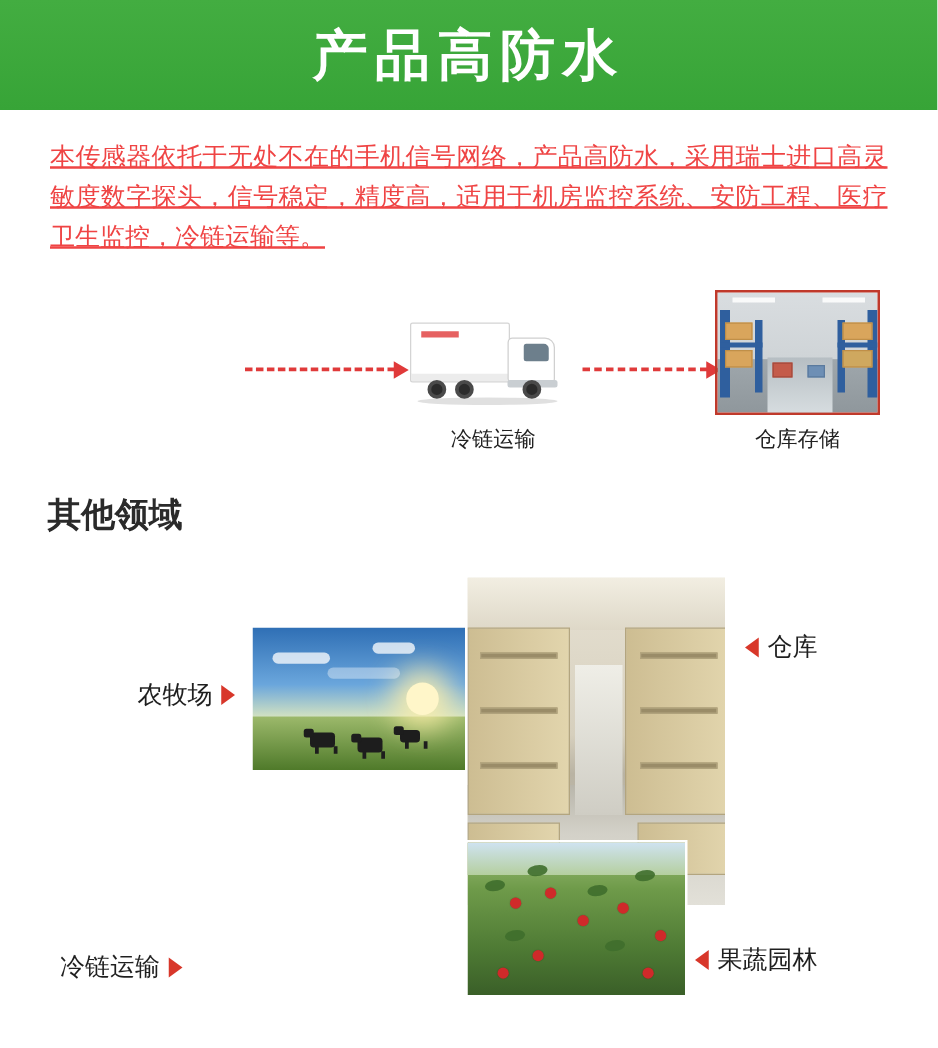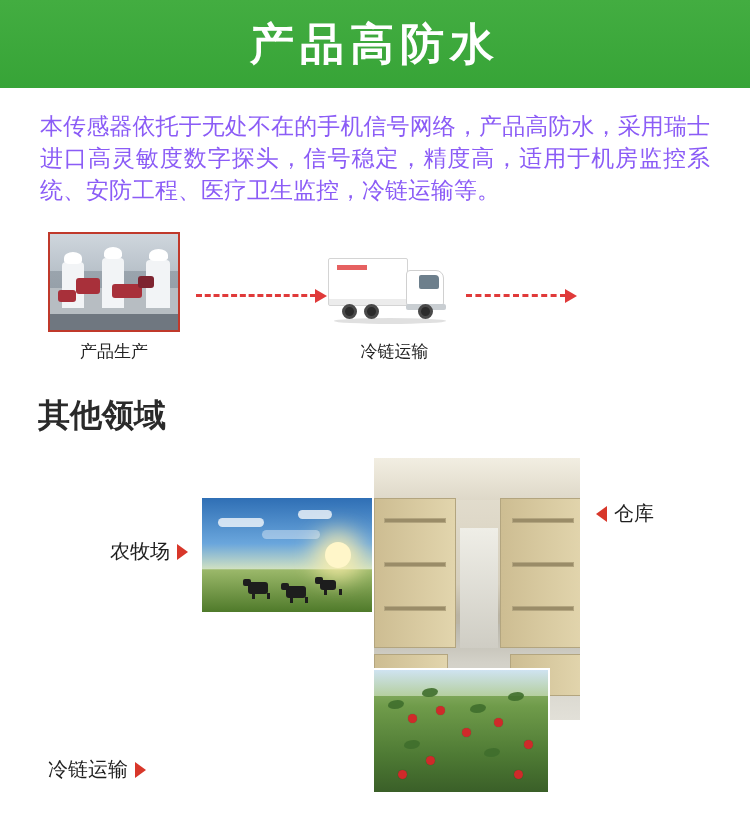--- a/index.html
+++ b/index.html
@@ -35,24 +35,25 @@
     padding: 22px 40px 0 40px;
   }
   .intro-head {
     color: #e8421f;
     font-size: 25px;
     font-weight: bold;
     letter-spacing: 1px;
     margin-bottom: 14px;
   }
   .intro-body {
-    color: #8b5cf6;
-    font-size: 23px;
+    color: #ef4444;
+    font-size: 20px;
     line-height: 32px;
     text-align: justify;
+    text-decoration: underline;
   }
 
   
   .flow {
     position: relative;
     margin-top: 26px;
     height: 150px;
   }
   .flow-item {
     position: absolute;
@@ -155,22 +156,22 @@
     width: 0; height: 0;
     border-left: 12px solid #e03a3a;
     border-top: 7px solid transparent;
     border-bottom: 7px solid transparent;
   }
   .arrow-1 { left: 196px; width: 120px; }
   .arrow-2 { left: 466px; width: 100px; }
 
   
   .other-title {
-    margin: 12px 0 0 38px;
-    font-size: 32px;
+    margin: 12px 0 12px 38px;
+    font-size: 27px;
     color: #2a2a2a;
     font-weight: bold;
   }
 
   .collage { position: relative; width: 750px; height: 360px; }
 
   .ph { position: absolute; overflow: hidden; border: 2px solid #ffffff; }
 
   
   .ph-farm { left: 200px; top: 58px; width: 175px; height: 118px; }
@@ -226,37 +227,20 @@
 <div class="banner">
   <div class="banner-title">产品高防水</div>
 </div>
 
 <div class="intro">
   <div class="intro-body">本传感器依托于无处不在的手机信号网络，产品高防水，采用瑞士进口高灵敏度数字探头，信号稳定，精度高，适用于机房监控系统、安防工程、医疗卫生监控，冷链运输等。</div>
 </div>
 
 <div class="flow">
 
-  <div class="flow-item" style="left:48px; top:0;">
-    <div class="flow-thumb photo-meat">
-      <div class="table"></div>
-      <div class="floor"></div>
-      <div class="worker" style="left:12px;top:28px;width:22px;height:46px;"></div>
-      <div class="hat" style="left:14px;top:18px;width:18px;height:12px;"></div>
-      <div class="worker" style="left:52px;top:24px;width:22px;height:50px;"></div>
-      <div class="hat" style="left:54px;top:13px;width:18px;height:12px;"></div>
-      <div class="worker" style="left:96px;top:26px;width:24px;height:48px;"></div>
-      <div class="hat" style="left:99px;top:15px;width:19px;height:12px;"></div>
-      <div class="meat" style="left:26px;top:44px;width:24px;height:16px;"></div>
-      <div class="meat" style="left:62px;top:50px;width:30px;height:14px;"></div>
-      <div class="meat" style="left:8px;top:56px;width:18px;height:12px;"></div>
-      <div class="meat" style="left:88px;top:42px;width:16px;height:12px;background:#7e2430;"></div>
-    </div>
-    <div class="flow-caption">产品生产</div>
-  </div>
 
   <div class="arrow arrow-1"></div>
 
   <div class="flow-item" style="left:322px; top:0; width:145px;">
     <div style="position:relative;height:100px;">
       <div class="truck-wrap" style="left:6px;">
         <div class="truck-shadow"></div>
         <div class="truck-box"></div>
         <div class="truck-cab">
             <span class="window"></span>
@@ -265,20 +249,40 @@
         <div class="wheel w1"></div>
         <div class="wheel w2"></div>
         <div class="wheel w3"></div>
       </div>
     </div>
     <div class="flow-caption">冷链运输</div>
   </div>
 
   <div class="arrow arrow-2"></div>
 
+  <div class="flow-item" style="left:572px; top:0;">
+    <div class="flow-thumb photo-wh">
+      <div class="light" style="left:12px;"></div>
+      <div class="light" style="left:84px;"></div>
+      <div class="aisle"></div>
+      <div class="shelf" style="left:2px;top:14px;width:8px;height:70px;"></div>
+      <div class="shelf" style="left:30px;top:22px;width:6px;height:58px;"></div>
+      <div class="shelf" style="left:96px;top:22px;width:6px;height:58px;"></div>
+      <div class="shelf" style="left:120px;top:14px;width:8px;height:70px;"></div>
+      <div class="shelf" style="left:2px;top:40px;width:34px;height:4px;"></div>
+      <div class="shelf" style="left:96px;top:40px;width:32px;height:4px;"></div>
+      <div class="box" style="left:6px;top:24px;width:22px;height:14px;"></div>
+      <div class="box" style="left:6px;top:46px;width:22px;height:14px;"></div>
+      <div class="box" style="left:100px;top:24px;width:24px;height:14px;"></div>
+      <div class="box" style="left:100px;top:46px;width:24px;height:14px;background:#cfa85f;"></div>
+      <div class="box" style="left:44px;top:56px;width:16px;height:12px;background:#c45b4a;border-color:#a44a3c;"></div>
+      <div class="box" style="left:72px;top:58px;width:14px;height:10px;background:#6d8fb5;border-color:#5a7a9e;"></div>
+    </div>
+    <div class="flow-caption">仓库存储</div>
+  </div>
 </div>
 
 <div class="other-title">其他领域</div>
 
 <div class="collage">
 
   <div class="ph ph-farm">
     <div class="farm-sky"></div>
     <div class="farm-sun"></div>
     <div class="farm-cloud" style="left:16px;top:20px;width:46px;"></div>
@@ -334,13 +338,17 @@
   <div class="lbl lbl-wh">
     <span class="tri-l"></span>
     <span>仓库</span>
   </div>
 
   <div class="lbl lbl-cold">
     <span>冷链运输</span>
     <span class="tri-r"></span>
   </div>
 
+  <div class="lbl lbl-orch">
+    <span class="tri-l"></span>
+    <span>果蔬园林</span>
+  </div>
 </div>
 
 </body></html>

